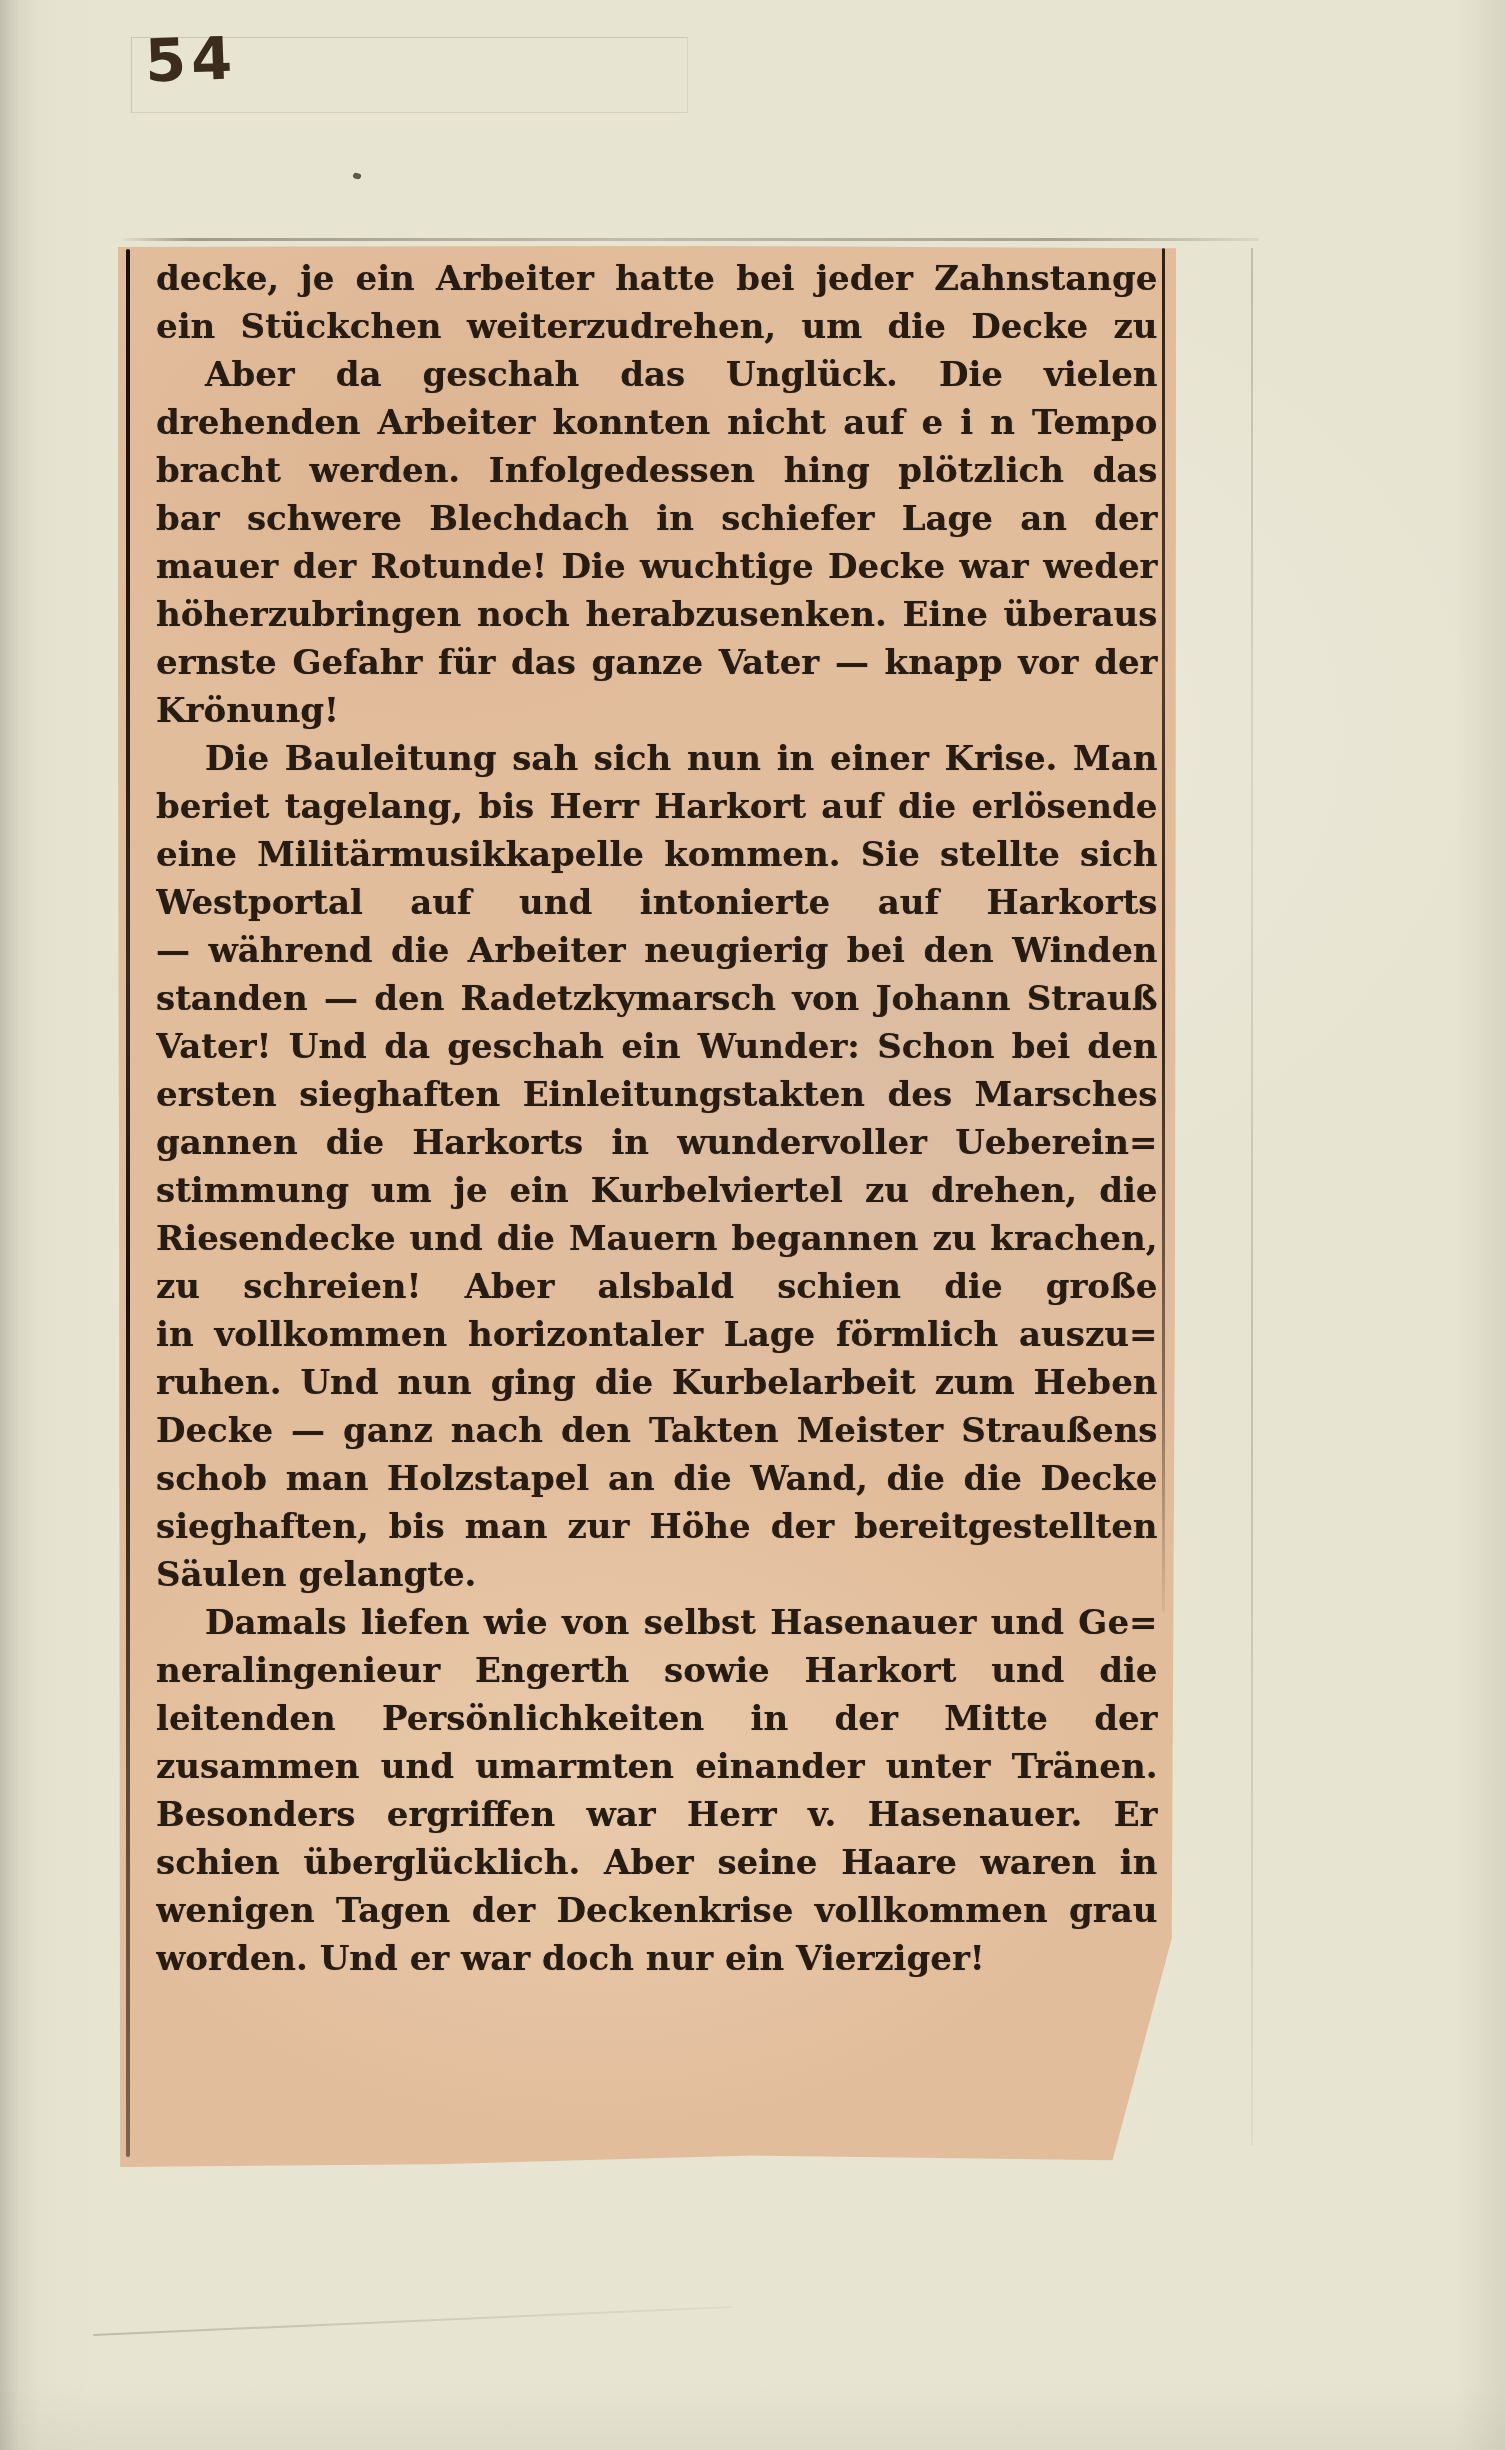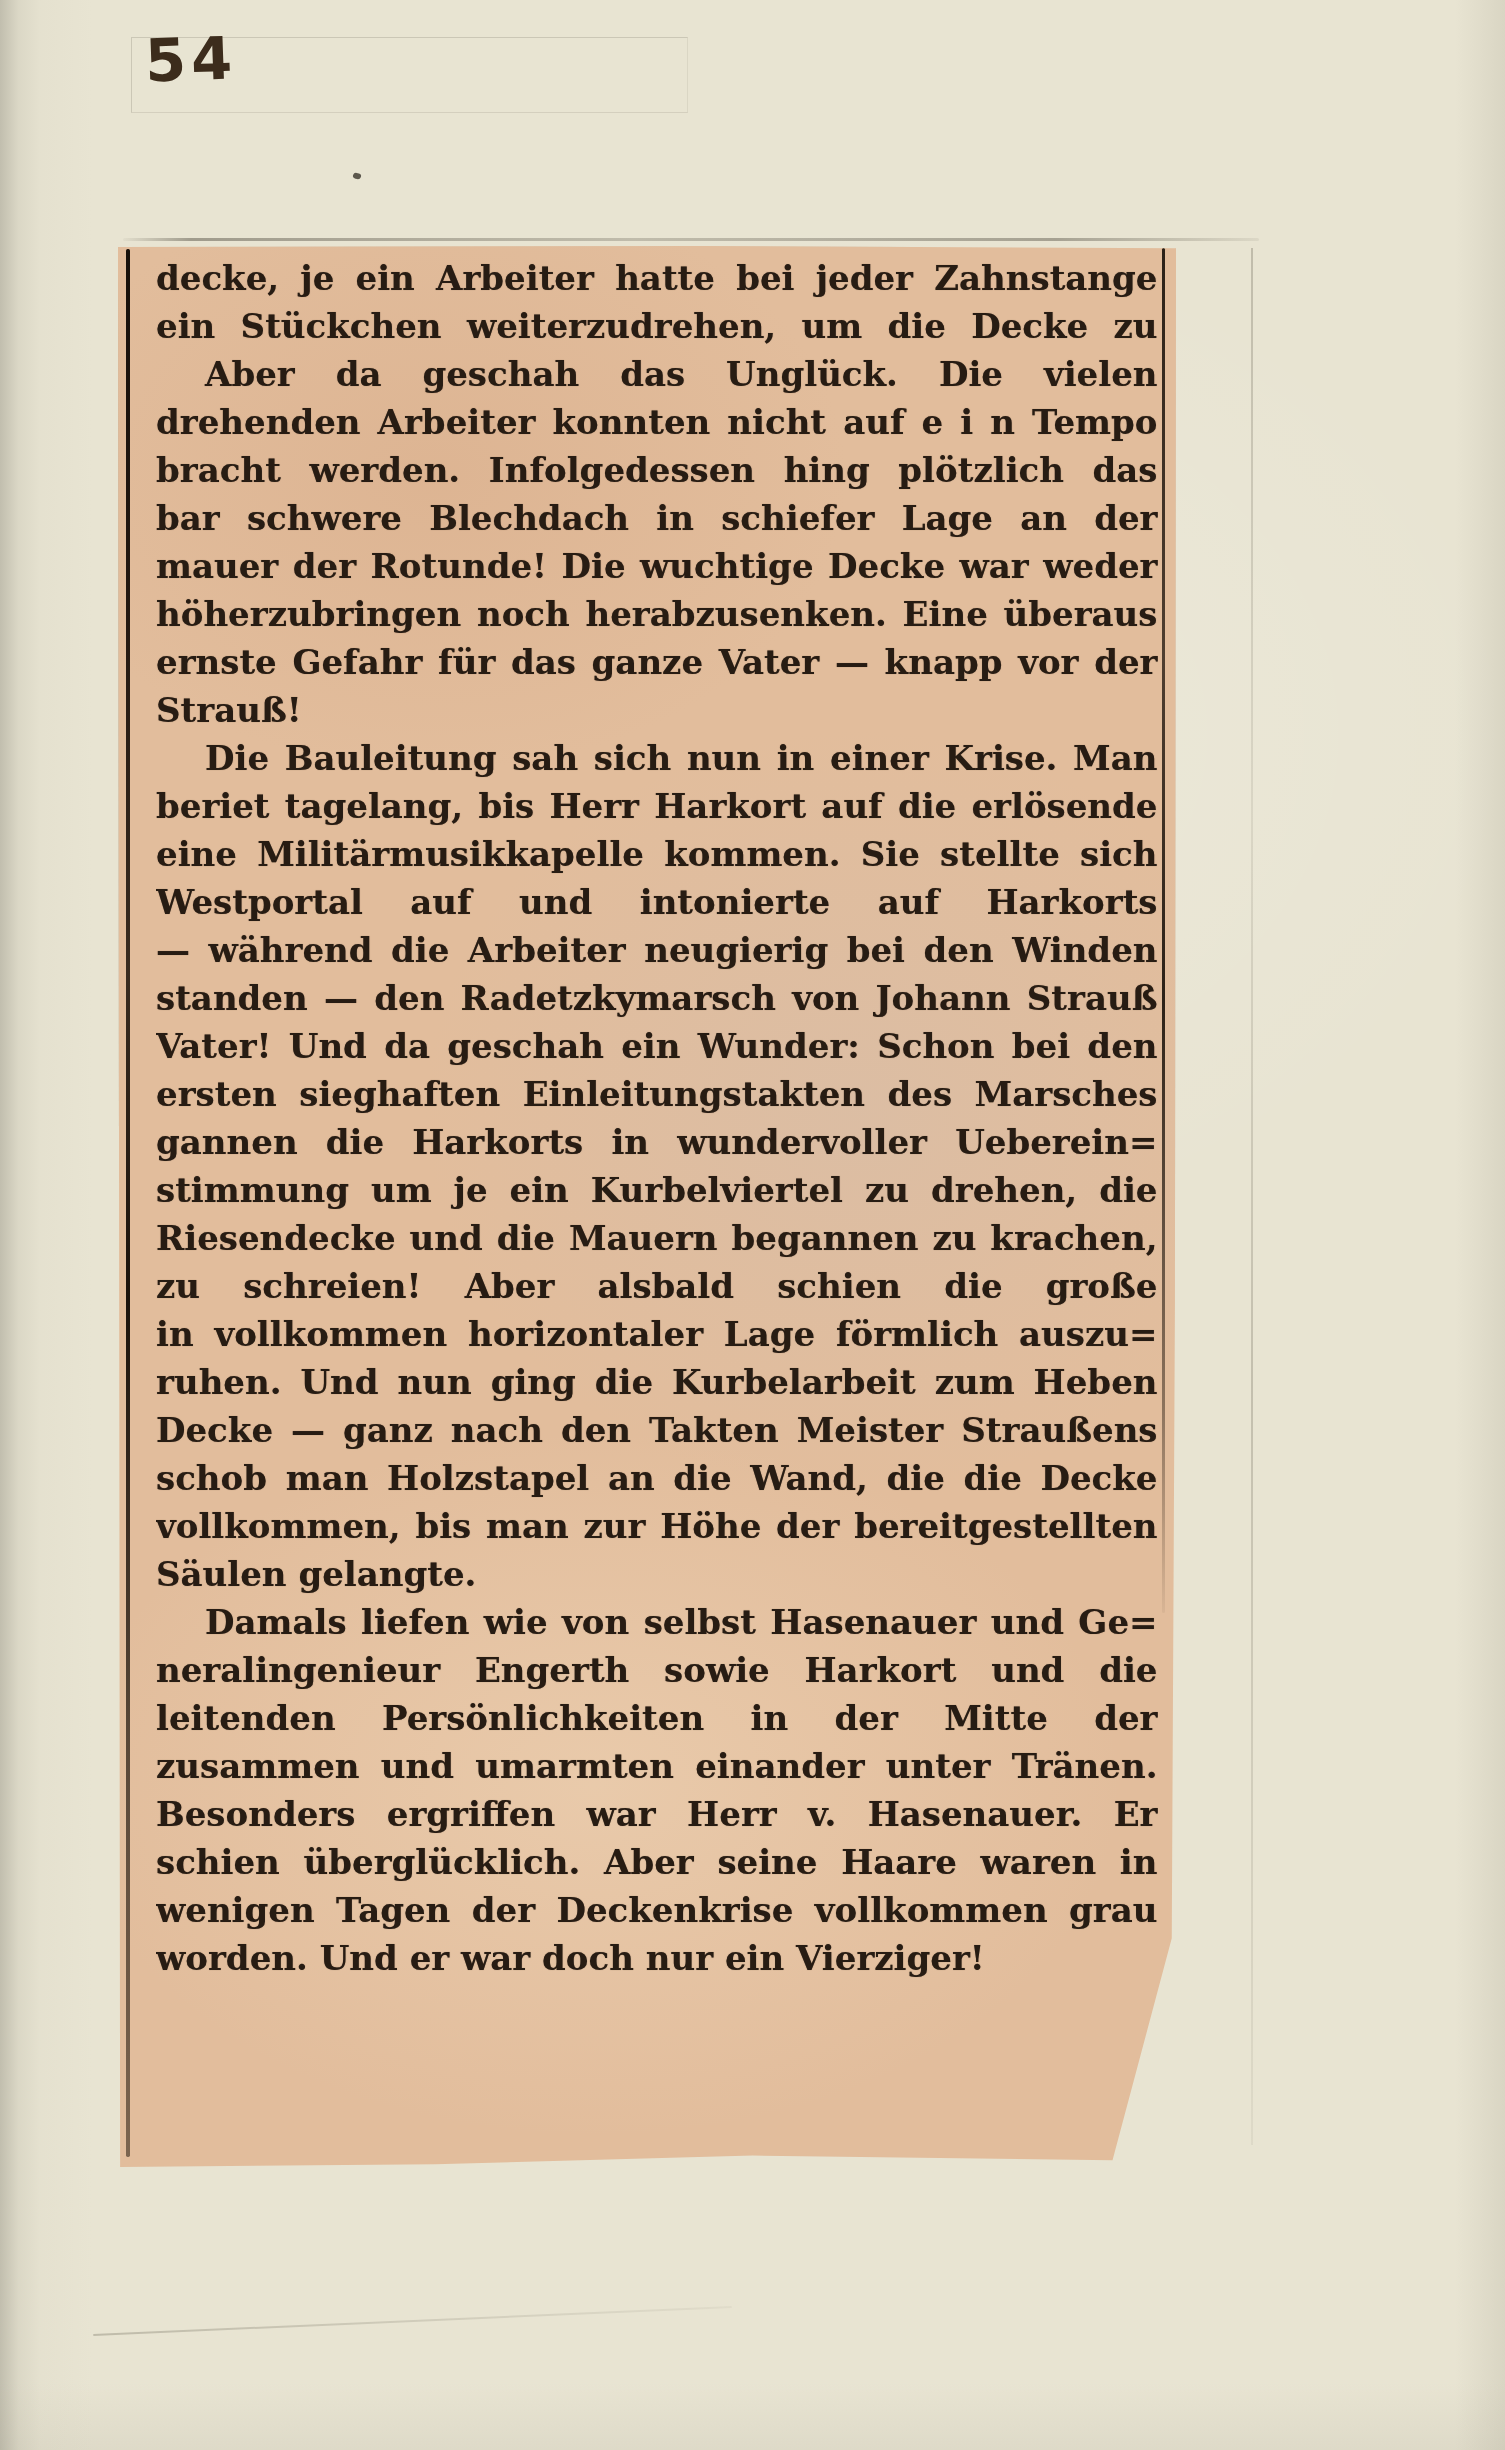--- a/index.html
+++ b/index.html
@@ -111,38 +111,38 @@
 
     <div class="line">decke, je ein Arbeiter hatte bei jeder Zahnstange um</div>
         <div class="line end">ein Stückchen weiterzudrehen, um die Decke zu heben.</div>
         <div class="line indent">Aber da geschah das Unglück. Die vielen einzelnen</div>
         <div class="line">drehenden Arbeiter konnten nicht auf e i n Tempo ge=</div>
         <div class="line">bracht werden. Infolgedessen hing plötzlich das furcht=</div>
         <div class="line">bar schwere Blechdach in schiefer Lage an der Rund=</div>
         <div class="line">mauer der Rotunde! Die wuchtige Decke war weder</div>
         <div class="line">höherzubringen noch herabzusenken. Eine überaus</div>
         <div class="line">ernste Gefahr für das ganze Vater — knapp vor der</div>
-        <div class="line end">Strauß!</div>
+        <div class="line end">Krönung!</div>
         <div class="line indent">Die Bauleitung sah sich nun in einer Krise. Man</div>
         <div class="line">beriet tagelang, bis Herr Harkort auf die erlösende</div>
         <div class="line">eine Militärmusikkapelle kommen. Sie stellte sich beim</div>
         <div class="line">Westportal auf und intonierte auf Harkorts Ersuchen</div>
         <div class="line">— während die Arbeiter neugierig bei den Winden</div>
         <div class="line">standen — den Radetzkymarsch von Johann Strauß</div>
         <div class="line">Vater! Und da geschah ein Wunder: Schon bei den</div>
         <div class="line">ersten sieghaften Einleitungstakten des Marsches be=</div>
         <div class="line">gannen die Harkorts in wundervoller Ueberein=</div>
         <div class="line">stimmung um je ein Kurbelviertel zu drehen, die</div>
         <div class="line">Riesendecke und die Mauern begannen zu krachen, ja</div>
         <div class="line">zu schreien! Aber alsbald schien die große Blechhaut</div>
         <div class="line">in vollkommen horizontaler Lage förmlich auszu=</div>
         <div class="line">ruhen. Und nun ging die Kurbelarbeit zum Heben der</div>
         <div class="line">Decke — ganz nach den Takten Meister Straußens —</div>
         <div class="line">schob man Holzstapel an die Wand, die die Decke</div>
-        <div class="line">vollkommen, bis man zur Höhe der bereitgestellten</div>
+        <div class="line">sieghaften, bis man zur Höhe der bereitgestellten</div>
         <div class="line end">Säulen gelangte.</div>
         <div class="line indent">Damals liefen wie von selbst Hasenauer und Ge=</div>
         <div class="line">neralingenieur Engerth sowie Harkort und die andern</div>
         <div class="line">leitenden Persönlichkeiten in der Mitte der Rotunde</div>
         <div class="line">zusammen und umarmten einander unter Tränen.</div>
         <div class="line">Besonders ergriffen war Herr v. Hasenauer. Er</div>
         <div class="line">schien überglücklich. Aber seine Haare waren in den</div>
         <div class="line">wenigen Tagen der Deckenkrise vollkommen grau ge·</div>
         <div class="line end">worden. Und er war doch nur ein Vierziger!</div>
       </div>

